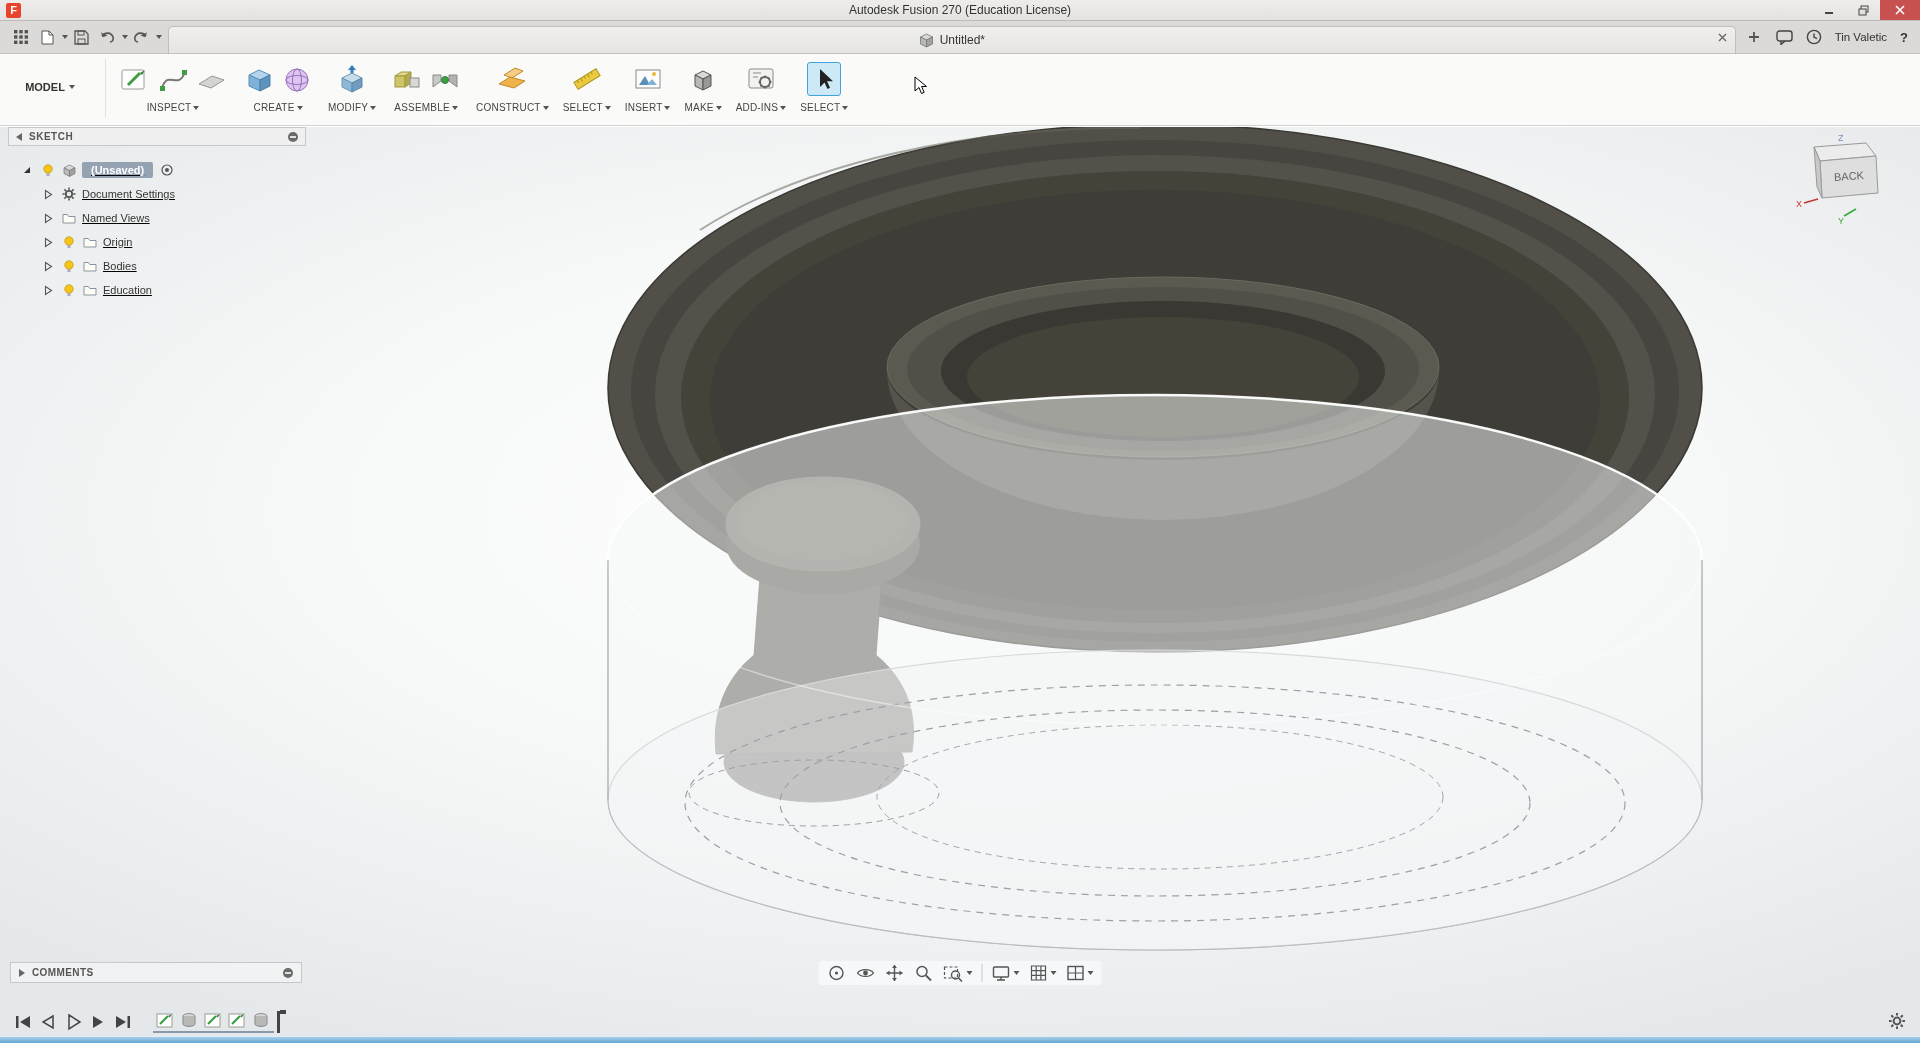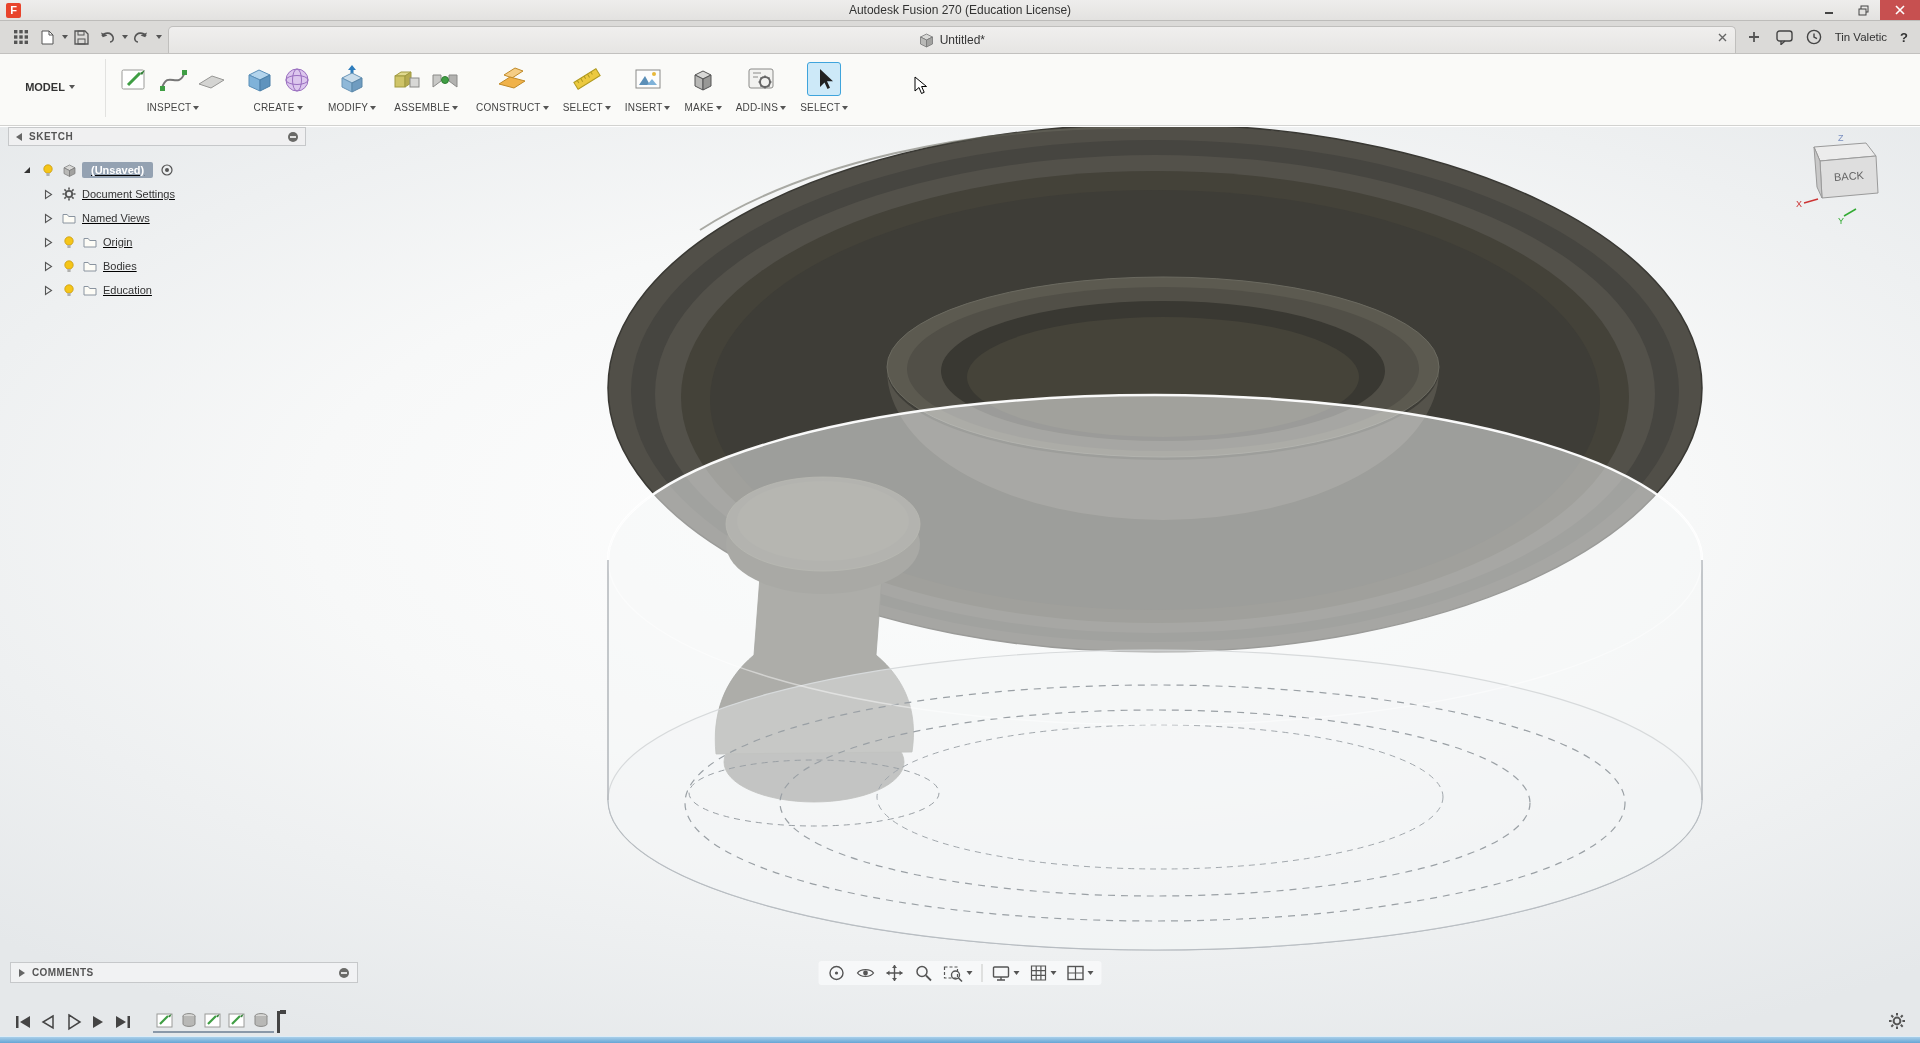--- a/index.html
+++ b/index.html
@@ -62,21 +62,21 @@
   .trow { height:24px; display:flex; align-items:center; font-size:11px; color:#333; }
   .trow .sp { display:inline-block; }
   .rootchip { background:#94a2b2; color:#fff; font-weight:bold; font-size:11px;
     padding:2px 9px; border-radius:2px; }
   .ticon { display:flex; align-items:center; justify-content:center; width:16px; margin-right:5px; }
 
   
   .viewcube { position:absolute; right:16px; top:4px; width:110px; height:110px; }
 
   
-  .comments { position:absolute; left:10px; bottom:60px; width:348px; height:21px;
+  .comments { position:absolute; left:10px; bottom:60px; width:292px; height:21px;
     background:rgba(242,243,244,.9); border:1px solid #c6c8ca;
     display:flex; align-items:center; padding:0 7px; gap:6px; }
   .comments .ctitle { font-size:10px; font-weight:bold; color:#555; letter-spacing:.4px; flex:1; }
 
   
   .navbar { position:absolute; left:50%; transform:translateX(-50%); bottom:58px; height:24px;
     display:flex; align-items:center; gap:9px; background:rgba(248,249,250,.85);
     border-radius:3px; padding:2px 8px; }
   .nbtn { display:flex; align-items:center; }
   .nsep { width:1px; height:18px; background:#c8c8c6; }

